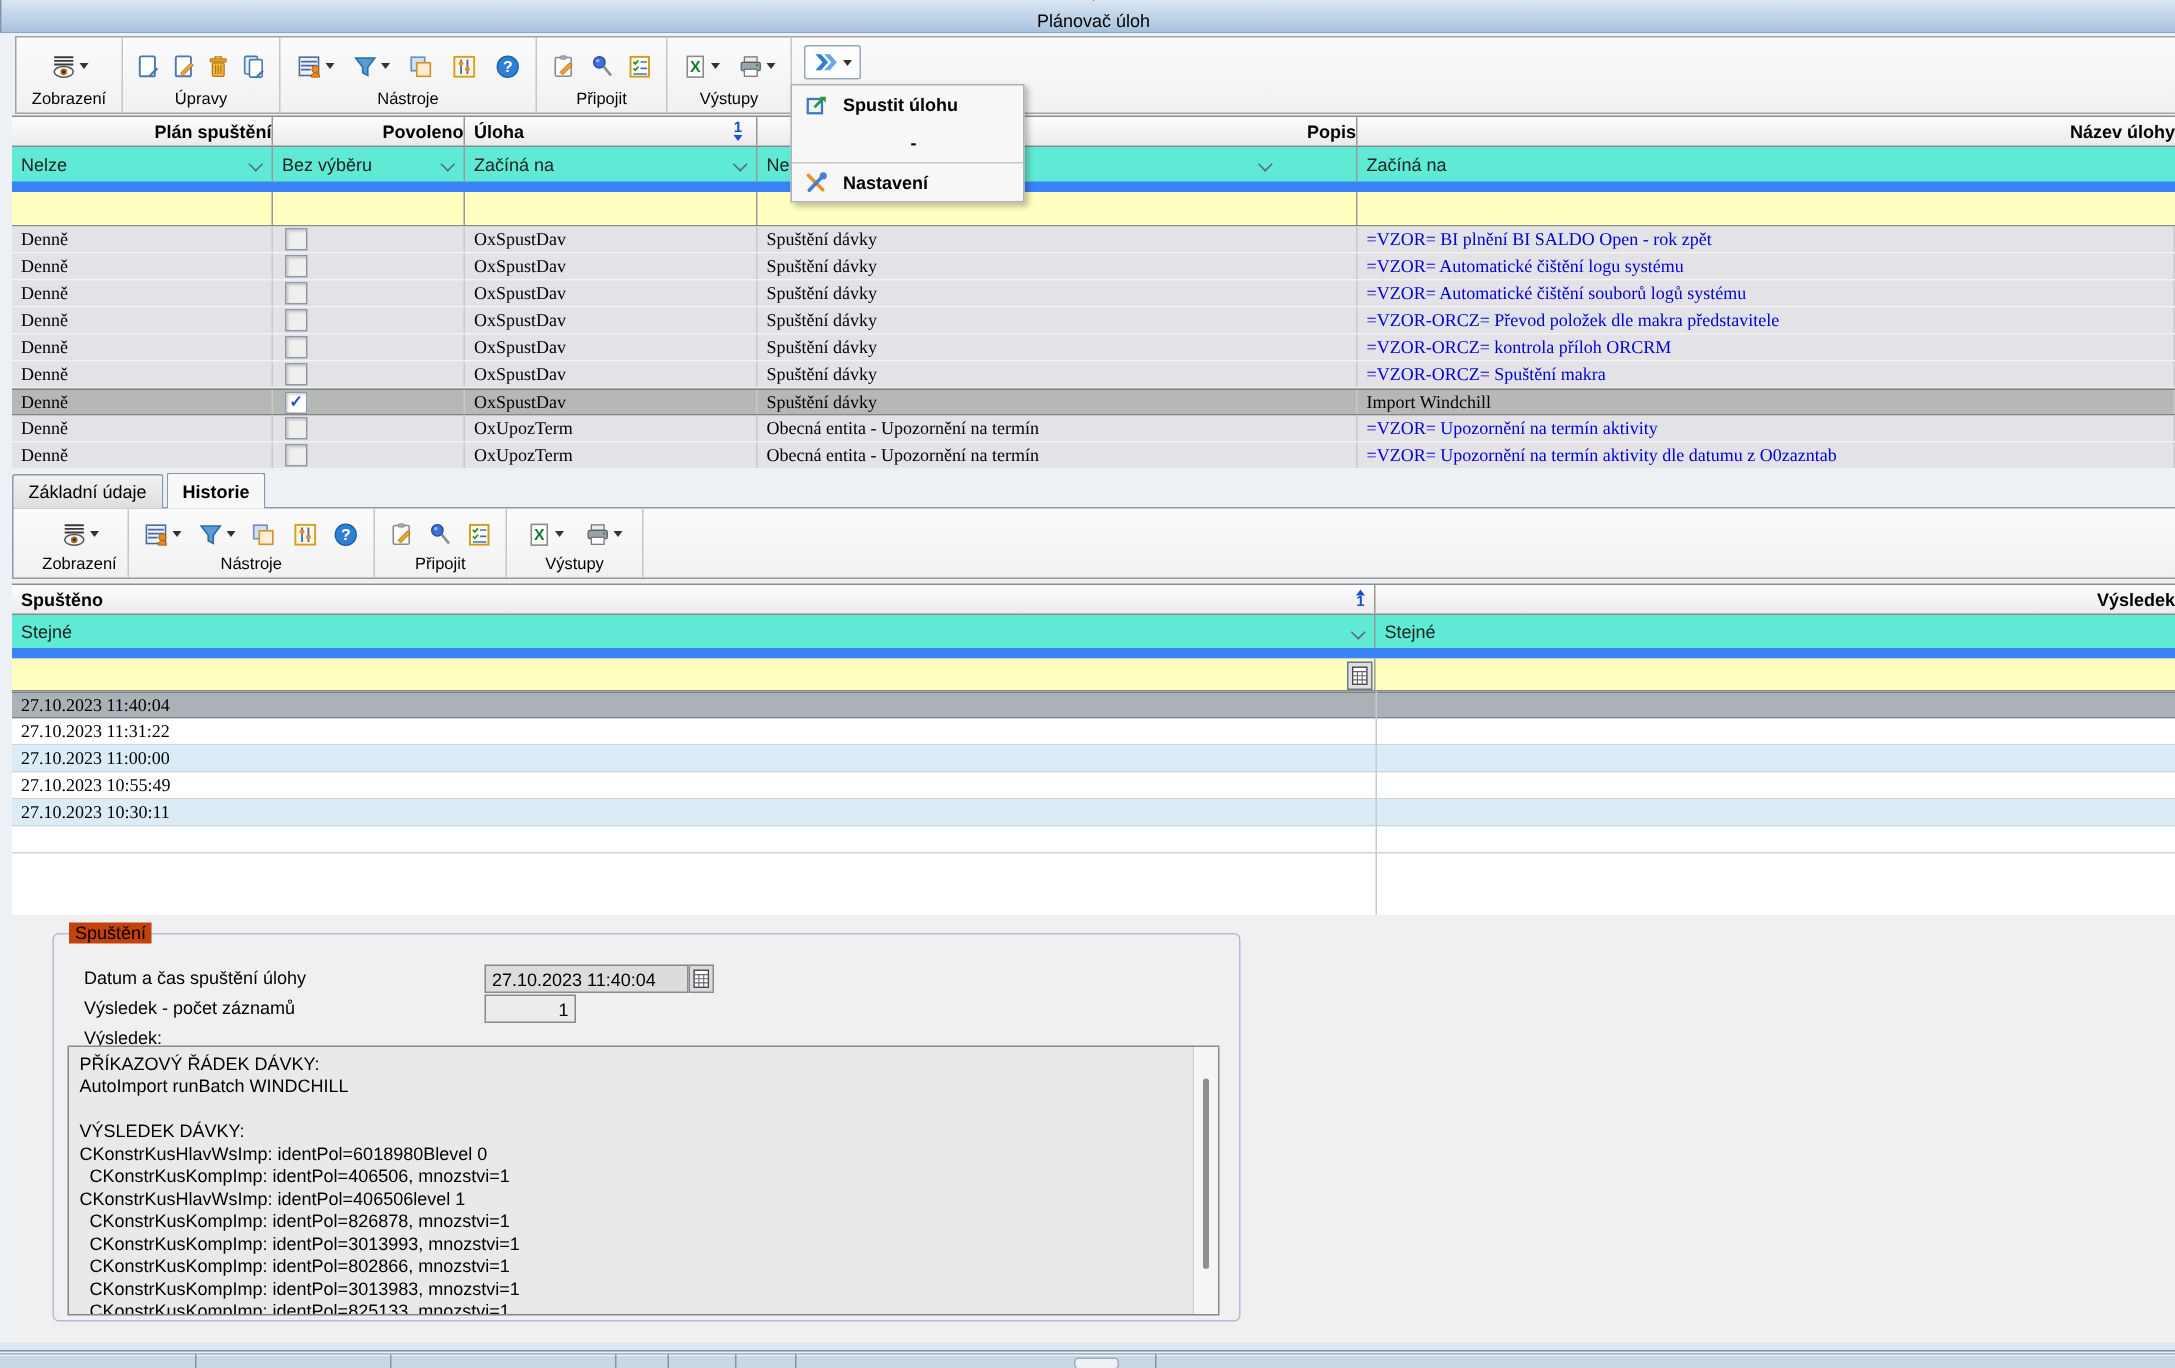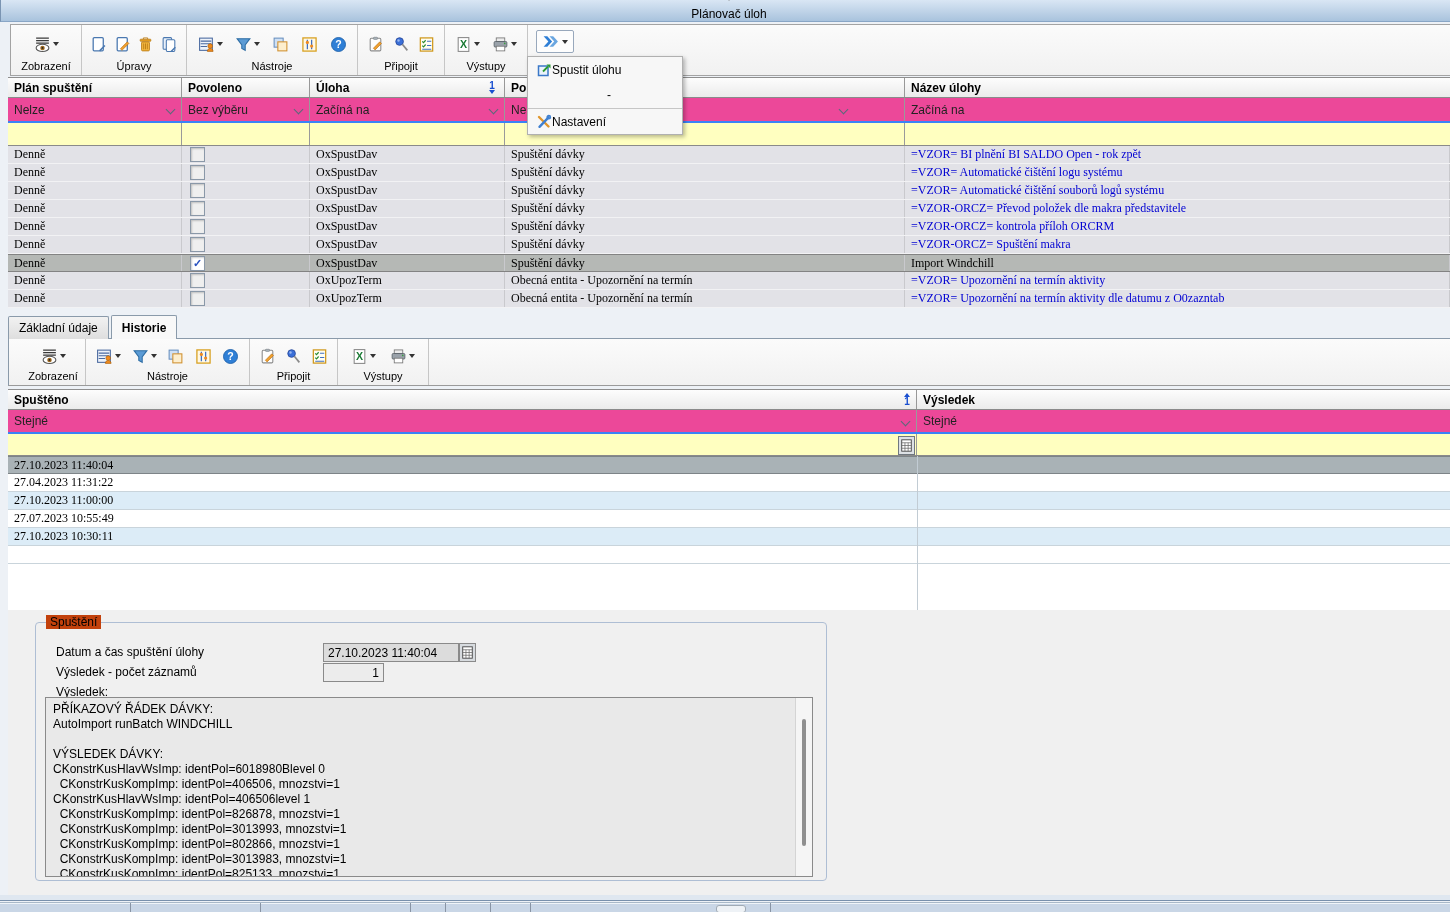--- a/index.html
+++ b/index.html
@@ -27,30 +27,30 @@
   .tbtn{width:25px;height:24px;display:flex;align-items:center;justify-content:center;border:1px solid transparent;border-radius:2px;}
   .withcaret{width:34px;gap:2px;}
   .caret{width:0;height:0;border-left:3.5px solid transparent;border-right:3.5px solid transparent;border-top:4px solid #333;}
   .ic{width:17px;height:17px;display:block;}
   .overflow-zone{display:flex;align-items:flex-start;padding:5px 0 0 8px;}
   .more-btn{display:flex;align-items:center;gap:3px;padding:2px 5px;background:#fdfdfd;border:1px solid #98a8bc;border-radius:2px;}
 
   
   .menu{left:527px;top:56px;width:156px;background:#f7f7f7;border:1px solid #b0b0b0;
     box-shadow:2px 2px 4px rgba(0,0,0,.28);z-index:50;}
-  .mitem{height:25px;display:flex;align-items:center;padding-left:8px;}
+  .mitem{height:25px;display:flex;align-items:center;gap:10px;padding-left:8px;font-weight:bold;}
   .mitem .ic{width:16px;height:16px;}
   .msep{height:26px;display:flex;align-items:center;justify-content:center;border-bottom:1px solid #c6c6c6;}
 
   
   .t1{left:8px;top:77px;width:1442px;}
   .thead{display:flex;height:19px;background:linear-gradient(#fdfdfd,#ebebeb);
     border-top:1px solid #8e8e8e;border-bottom:1px solid #8a8a8a;font-weight:bold;}
-  .hcell{box-sizing:border-box;border-right:1px solid #989898;display:flex;align-items:center;padding-left:6px;overflow:hidden;white-space:nowrap;}
-  .tfilter{display:flex;height:23px;background:#ec4899;border-bottom:2px solid #3b82f6;}
+  .hcell{box-sizing:border-box;border-right:1px solid #989898;display:flex;align-items:center;padding-left:6px;overflow:hidden;white-space:nowrap;justify-content:flex-end;}
+  .tfilter{display:flex;height:23px;background:#5eead4;border-bottom:7px solid #3b82f6;}
   .fcell{box-sizing:border-box;border-right:1px solid #9a9a9a;position:relative;display:flex;align-items:center;padding-left:6px;color:#222;overflow:hidden;white-space:nowrap;}
   .carr{position:absolute;right:7px;top:8px;width:6px;height:6px;border-left:1px solid #5a6a7a;border-bottom:1px solid #5a6a7a;transform:rotate(-45deg);}
   .tyellow{display:flex;height:22px;background:#ffffc0;border-bottom:1px solid #8a8a8a;}
   .ycell{box-sizing:border-box;border-right:1px solid #9a9a9a;position:relative;}
   .w1{width:174px;} .w2{width:128px;} .w3{width:195px;} .w4{width:400px;} .w5{flex:1;border-right:none;}
   .t1row{display:flex;height:18px;line-height:17px;background:#e2e2e7;border-bottom:1px solid #f2f2f4;box-sizing:border-box;}
   .t1row.sel{background:#b5b8b5;border-top:1px solid #838383;border-bottom:1px solid #838383;}
   .cell{box-sizing:border-box;border-right:1px solid #c9c9cd;padding-left:6px;overflow:hidden;white-space:nowrap;font-family:Liberation Serif, serif;}
   .cbcell{display:flex;align-items:center;padding-left:8px;}
   .cb{width:13px;height:13px;background:#efefef;border:1px solid #8a98a8;box-shadow:inset 1px 1px 2px rgba(0,0,0,.2);
@@ -608,29 +608,29 @@
       </span>
     </div>
     <div class="ycell u2"></div>
   </div>
   <div class="t2rows">
     <div class="t2row sel">
         <div class="cell u1">27.10.2023 11:40:04</div>
         <div class="cell u2"></div>
       </div>
       <div class="t2row">
-        <div class="cell u1">27.04.2023 11:31:22</div>
+        <div class="cell u1">27.10.2023 11:31:22</div>
         <div class="cell u2"></div>
       </div>
       <div class="t2row alt">
         <div class="cell u1">27.10.2023 11:00:00</div>
         <div class="cell u2"></div>
       </div>
       <div class="t2row">
-        <div class="cell u1">27.07.2023 10:55:49</div>
+        <div class="cell u1">27.10.2023 10:55:49</div>
         <div class="cell u2"></div>
       </div>
       <div class="t2row alt">
         <div class="cell u1">27.10.2023 10:30:11</div>
         <div class="cell u2"></div>
       </div>
       <div class="t2row">
         <div class="cell u2"></div>
       </div>
   <div class="colsep2"></div>

